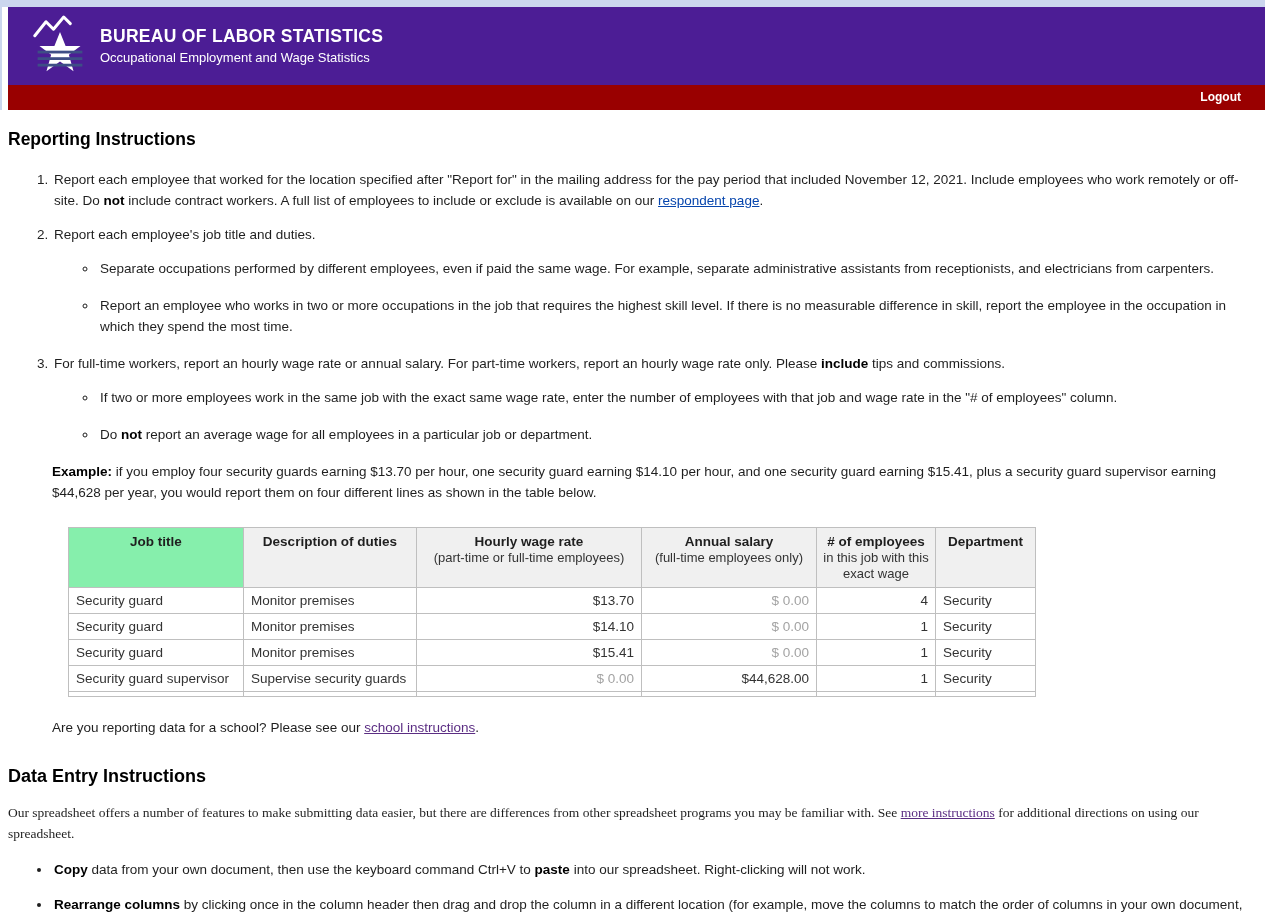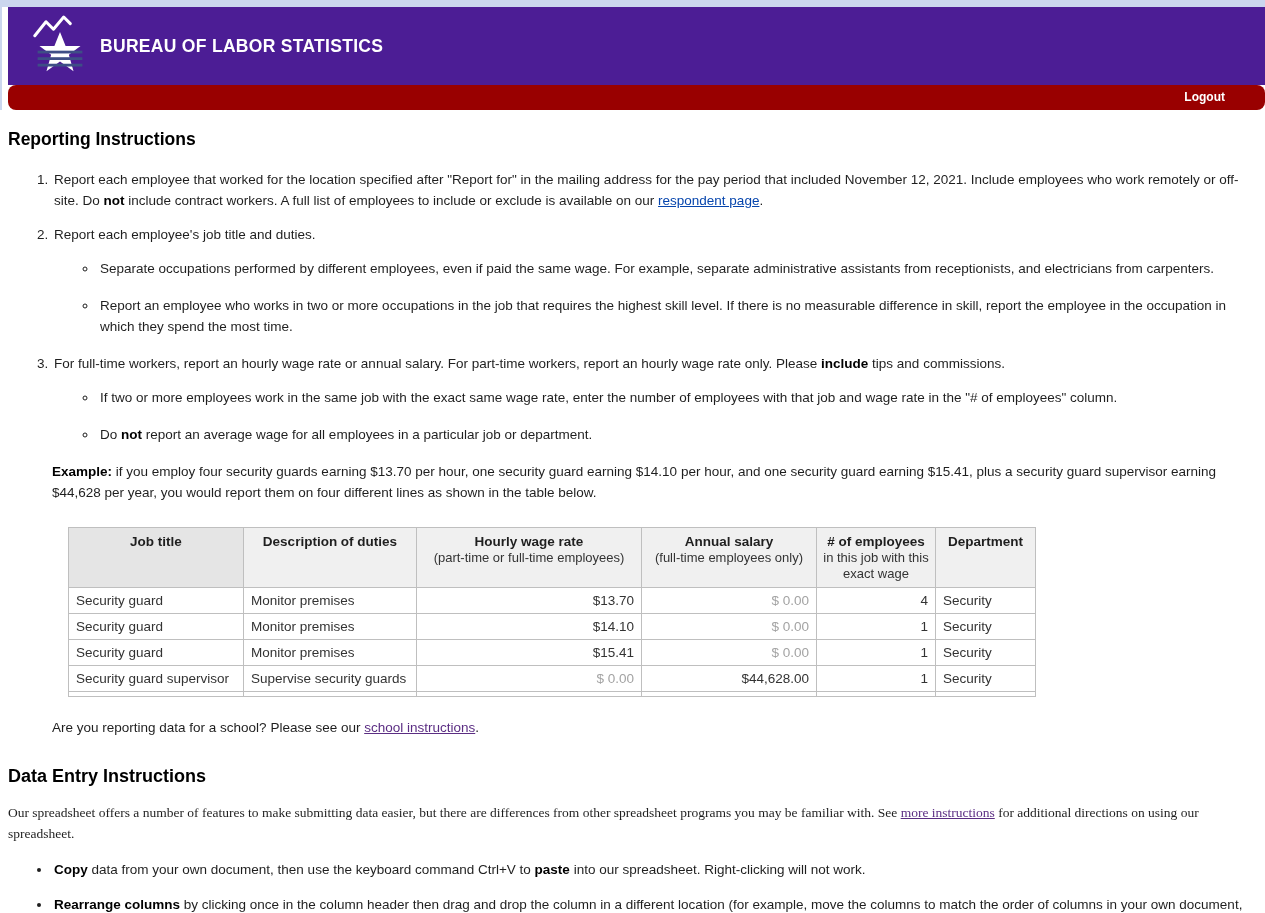--- a/index.html
+++ b/index.html
@@ -15,42 +15,42 @@
   .masthead {
     margin-left: 8px; height: 78px; background: #4c1d95;
     display: flex; align-items: center; color: #fff;
   }
   .logo-box { margin-left: 24px; width: 56px; height: 62px; flex: 0 0 auto; }
   .brand { margin-left: 12px; }
   .brand-title { font-weight: bold; font-size: 17.5px; line-height: 22px; letter-spacing: 0.3px; }
   .brand-sub { font-size: 13px; line-height: 18px; margin-top: 2px; }
   .redbar {
     margin-left: 8px; height: 25px; background: #990000;
-    display: flex; align-items: center; justify-content: flex-end; padding-right: 40px; border-radius: 8px;
+    display: flex; align-items: center; justify-content: flex-end; padding-right: 24px;
   }
   .logout { color: #ffffff; font-size: 12px; font-weight: bold; text-decoration: none; cursor: pointer; }
   .content { padding: 0 10px 0 8px; }
   h1 { font-size: 17.5px; line-height: 20px; margin: 19px 0 0 0; color: #000; }
   ol.main-list { margin: 20px 0 0 0; padding: 0 0 0 44px; }
   ol.main-list > li { margin: 0 0 13px 0; padding-left: 2px; }
   ul.sub-list { list-style-type: circle; margin: 13px 0 0 0; padding: 0 0 0 44px; }
   ul.sub-list > li { margin: 0 0 16px 0; padding-left: 2px; }
   .example-p { margin: 16px 0 0 44px; }
   .school-note { margin: 20px 0 0 44px; }
   a.link { color: #0645ad; text-decoration: underline; cursor: pointer; margin-top: 20px; }
   a.link.visited { color: #5b2d83; }
   b { color: #000; }
 
   table.example-table { border-collapse: collapse; margin: 24px 0 0 60px; table-layout: fixed; }
   .example-table th, .example-table td { border: 1px solid #bfbfbf; }
   .example-table th {
     background: #f0f0f0; font-weight: bold; font-size: 13.5px; line-height: 17px;
     padding: 5px 6px; text-align: center; vertical-align: top; color: #1f1f1f;
   }
-  .example-table th.dark { background: #e5e5e5; }
+  .example-table th.dark { background: #86efac; }
   .example-table th .sub { display: block; font-weight: normal; font-size: 13px; line-height: 16px; color: #333; }
   .example-table td { padding: 2px 7px; height: 24px; color: #333; background: #fff; font-size: 13.5px; }
   .example-table td.num { text-align: right; margin-left: 46px; }
   .example-table td.muted { color: #a3a3a3; }
   .example-table tr.stub-row td { height: 5px; padding: 0; }
 
   h2.de-heading { font-size: 18px; line-height: 20px; margin: 28px 0 0 0; color: #000; }
   .intro-p { margin: 16px 0 0 0; font-family: Liberation Serif, serif; }
   ul.de-list { list-style-type: disc; margin: 15px 0 0 0; padding: 0 0 0 44px; }
   ul.de-list > li { margin: 0 0 14px 0; padding-left: 2px; }
@@ -66,20 +66,21 @@
     <svg viewBox="0 0 60 66" width="56" height="62" aria-hidden="true">
       <polyline points="3,22 15,7 23,15 34,2 41,9" fill="none" stroke="#ffffff" stroke-width="3.2" stroke-linecap="round" stroke-linejoin="round"></polyline>
       <path d="M30 18 L36 33 L52 33 L39.5 42.5 L44.5 60 L30 49.5 L15.5 60 L20.5 42.5 L8 33 L24 33 Z" fill="#ffffff"></path>
       <rect x="6" y="38" width="48" height="3" fill="#3e4e86"></rect>
       <rect x="6" y="45" width="48" height="3" fill="#3e4e86"></rect>
       <rect x="6" y="52" width="48" height="3" fill="#3e4e86"></rect>
     </svg>
   </div>
   <div class="brand">
     <div class="brand-title">BUREAU OF LABOR STATISTICS</div>
+    <div class="brand-sub">Occupational Employment and Wage Statistics</div>
   </div>
 </div>
 
 <div class="redbar">
   <a class="logout">Logout</a>
 </div>
 
 <div class="content">
   <h1>Reporting Instructions</h1>
 

